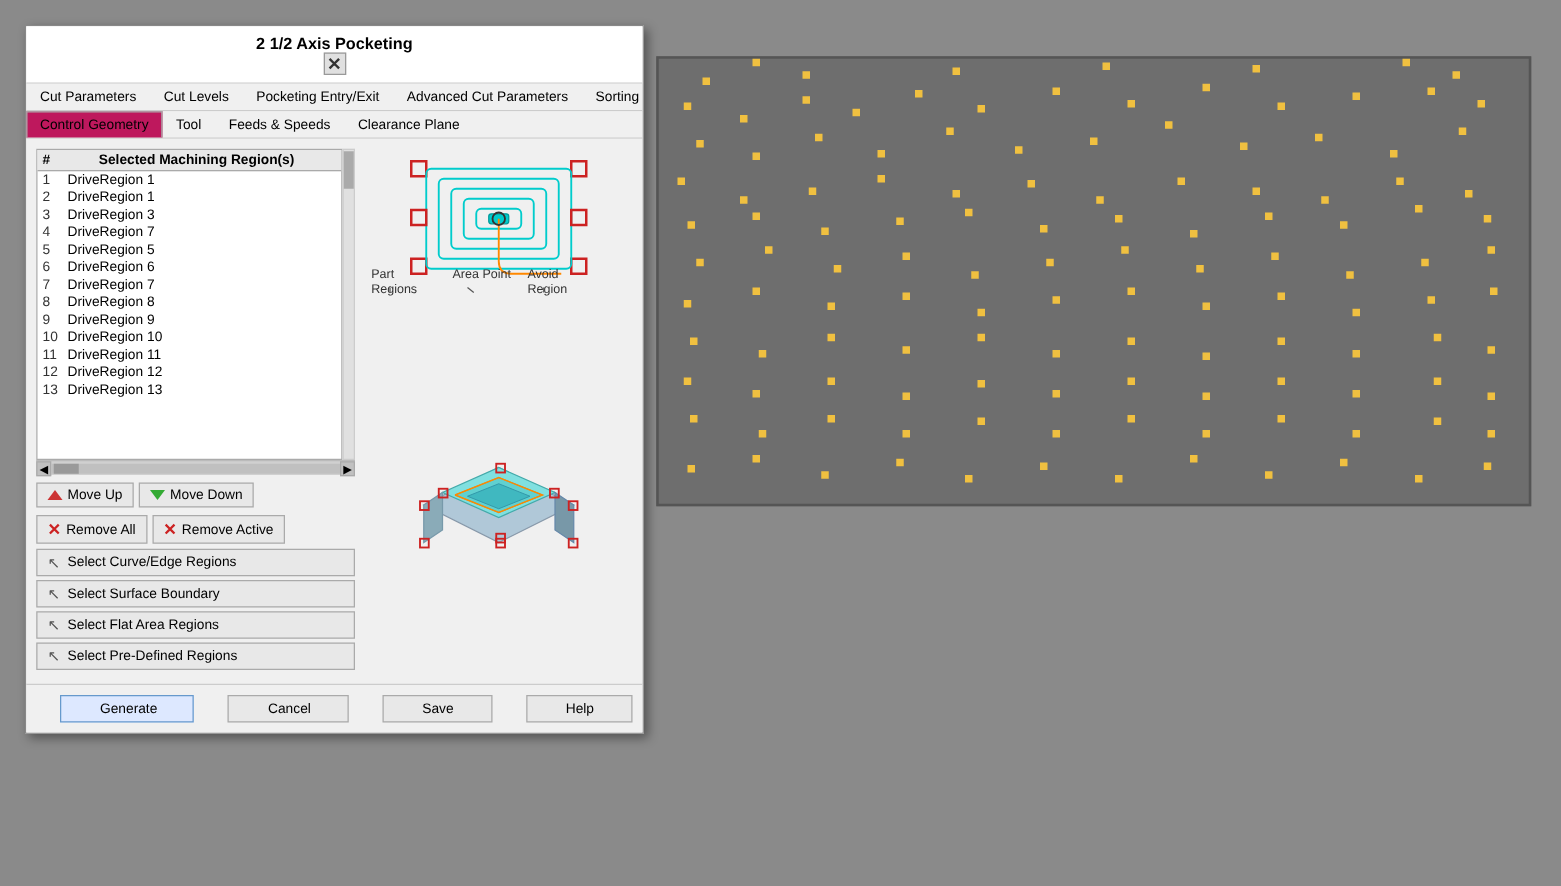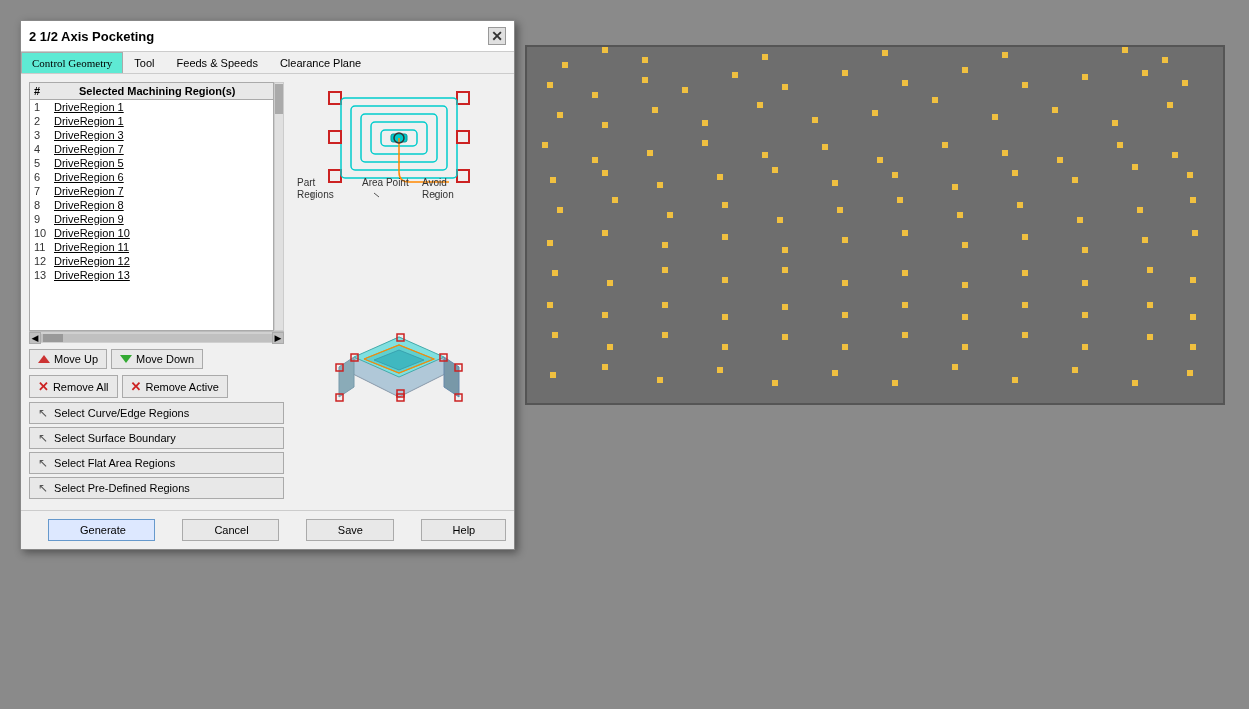--- a/index.html
+++ b/index.html
@@ -50,20 +50,21 @@
       box-shadow: 3px 3px 8px rgba(0,0,0,0.4);
     }
 
     .dialog-titlebar {
       background: #ffffff;
       padding: 6px 8px;
       display: flex;
       justify-content: space-between;
       align-items: center;
       border-bottom: 1px solid #ccc;
+      flex-direction: column;
     }
 
     .dialog-title {
       font-weight: bold;
       font-size: 13px;
     }
 
     .close-btn {
       cursor: pointer;
       font-size: 14px;
@@ -88,26 +89,25 @@
     .tab {
       padding: 4px 10px;
       font-size: 11px;
       cursor: pointer;
       border: 1px solid transparent;
       border-bottom: none;
       white-space: nowrap;
     }
 
     .tab.active {
-      background: #5eead4;
+      background: #be185d;
       border-color: #aaa;
       border-bottom-color: #ffffff;
       position: relative;
       z-index: 1;
-      font-family: Liberation Serif, serif;
     }
 
     .tab-row-2 {
       background: #f0f0f0;
     }
 
     
     .dialog-content {
       padding: 8px;
       background: #f0f0f0;
@@ -164,21 +164,21 @@
     }
 
     .list-row {
       display: flex;
       padding: 1px 4px;
       font-size: 11px;
       cursor: pointer;
     }
 
     .list-row .col-num { width: 20px; color: #333; }
-    .list-row .col-name { flex: 1; text-decoration: underline; }
+    .list-row .col-name { flex: 1; }
 
     
     .list-with-scroll {
       display: flex;
     }
 
     
     .diagram-area {
       flex: 1;
       position: relative;
@@ -429,20 +429,27 @@
     <div class="dot" style="left: 660px; top: 323px;"></div>
   </div>
 
 <div class="dialog">
 
   <div class="dialog-titlebar">
     <span class="dialog-title">2 1/2 Axis Pocketing</span>
     <div class="close-btn">✕</div>
   </div>
 
+  <div class="tab-row-1">
+    <div class="tab">Cut Parameters</div>
+    <div class="tab">Cut Levels</div>
+    <div class="tab">Pocketing Entry/Exit</div>
+    <div class="tab">Advanced Cut Parameters</div>
+    <div class="tab">Sorting</div>
+  </div>
 
   <div class="tab-row-2">
     <div class="tab active">Control Geometry</div>
     <div class="tab">Tool</div>
     <div class="tab">Feeds &amp; Speeds</div>
     <div class="tab">Clearance Plane</div>
   </div>
 
   <div class="dialog-content">
 

